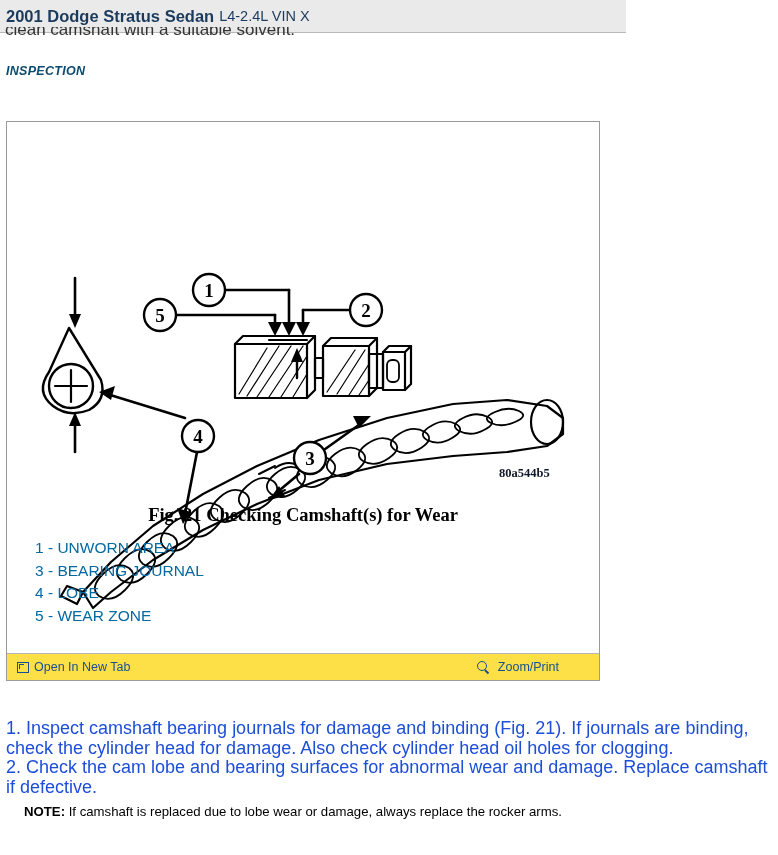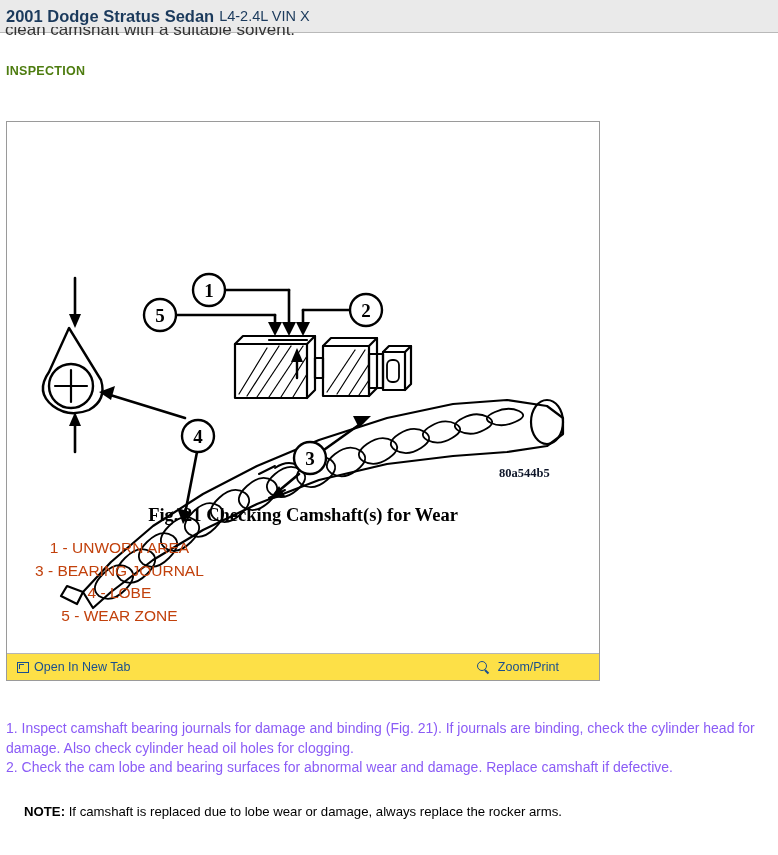--- a/index.html
+++ b/index.html
@@ -13,21 +13,21 @@
   #page {
     position: relative;
     width: 778px;
     height: 855px;
     background: #ffffff;
   }
   
   .header {
     position: absolute;
     top: 0; left: 0;
-    width: 778px;
+    width: 626px;
     height: 33px;
     background: #eaeaea;
     border-bottom: 1px solid #b9b9b9;
     display: flex;
     align-items: center;
     padding-left: 6px;
   }
   .header-title {
     font-size: 16.5px;
     font-weight: bold;
@@ -63,22 +63,23 @@
     top: 33px;
     left: 0;
     width: 778px;
   }
   .inspection-heading {
     position: absolute;
     top: 31px;
     left: 6px;
     font-size: 12.5px;
     font-weight: bold;
-    color: #4d7c0f;
+    color: #0c4a6e;
     letter-spacing: 0.3px;
+    font-style: italic;
   }
   
   .figure-box {
     position: absolute;
     top: 88px;
     left: 6px;
     width: 594px;
     height: 560px;
     background: #ffffff;
     border: 1px solid #9a9a9a;
@@ -104,22 +105,21 @@
     font-size: 18.5px;
     color: #000;
   }
   .fig-legend {
     position: absolute;
     top: 415px;
     left: 28px;
     font-family: "Liberation Sans", sans-serif;
     font-size: 15.5px;
     line-height: 22.5px;
-    color: #c2410c;
-    text-align: center;
+    color: #0369a1;
   }
   .fig-code {
     position: absolute;
     top: 344px;
     left: 492px;
     font-family: "Liberation Serif", serif;
     font-weight: bold;
     font-size: 12.5px;
     color: #0f172a;
   }
@@ -182,22 +182,22 @@
     background: #1a4f8f;
     transform: rotate(45deg);
     transform-origin: left center;
   }
   
   .steps {
     position: absolute;
     top: 686px;
     left: 6px;
     width: 764px;
-    font-size: 14px;
-    color: #8b5cf6;
+    font-size: 18px;
+    color: #1d4ed8;
     line-height: 19.5px;
   }
   .step {
     margin: 0 0 0 0;
     padding-left: 0;
   }
   .note {
     position: absolute;
     top: 769px;
     left: 24px;

